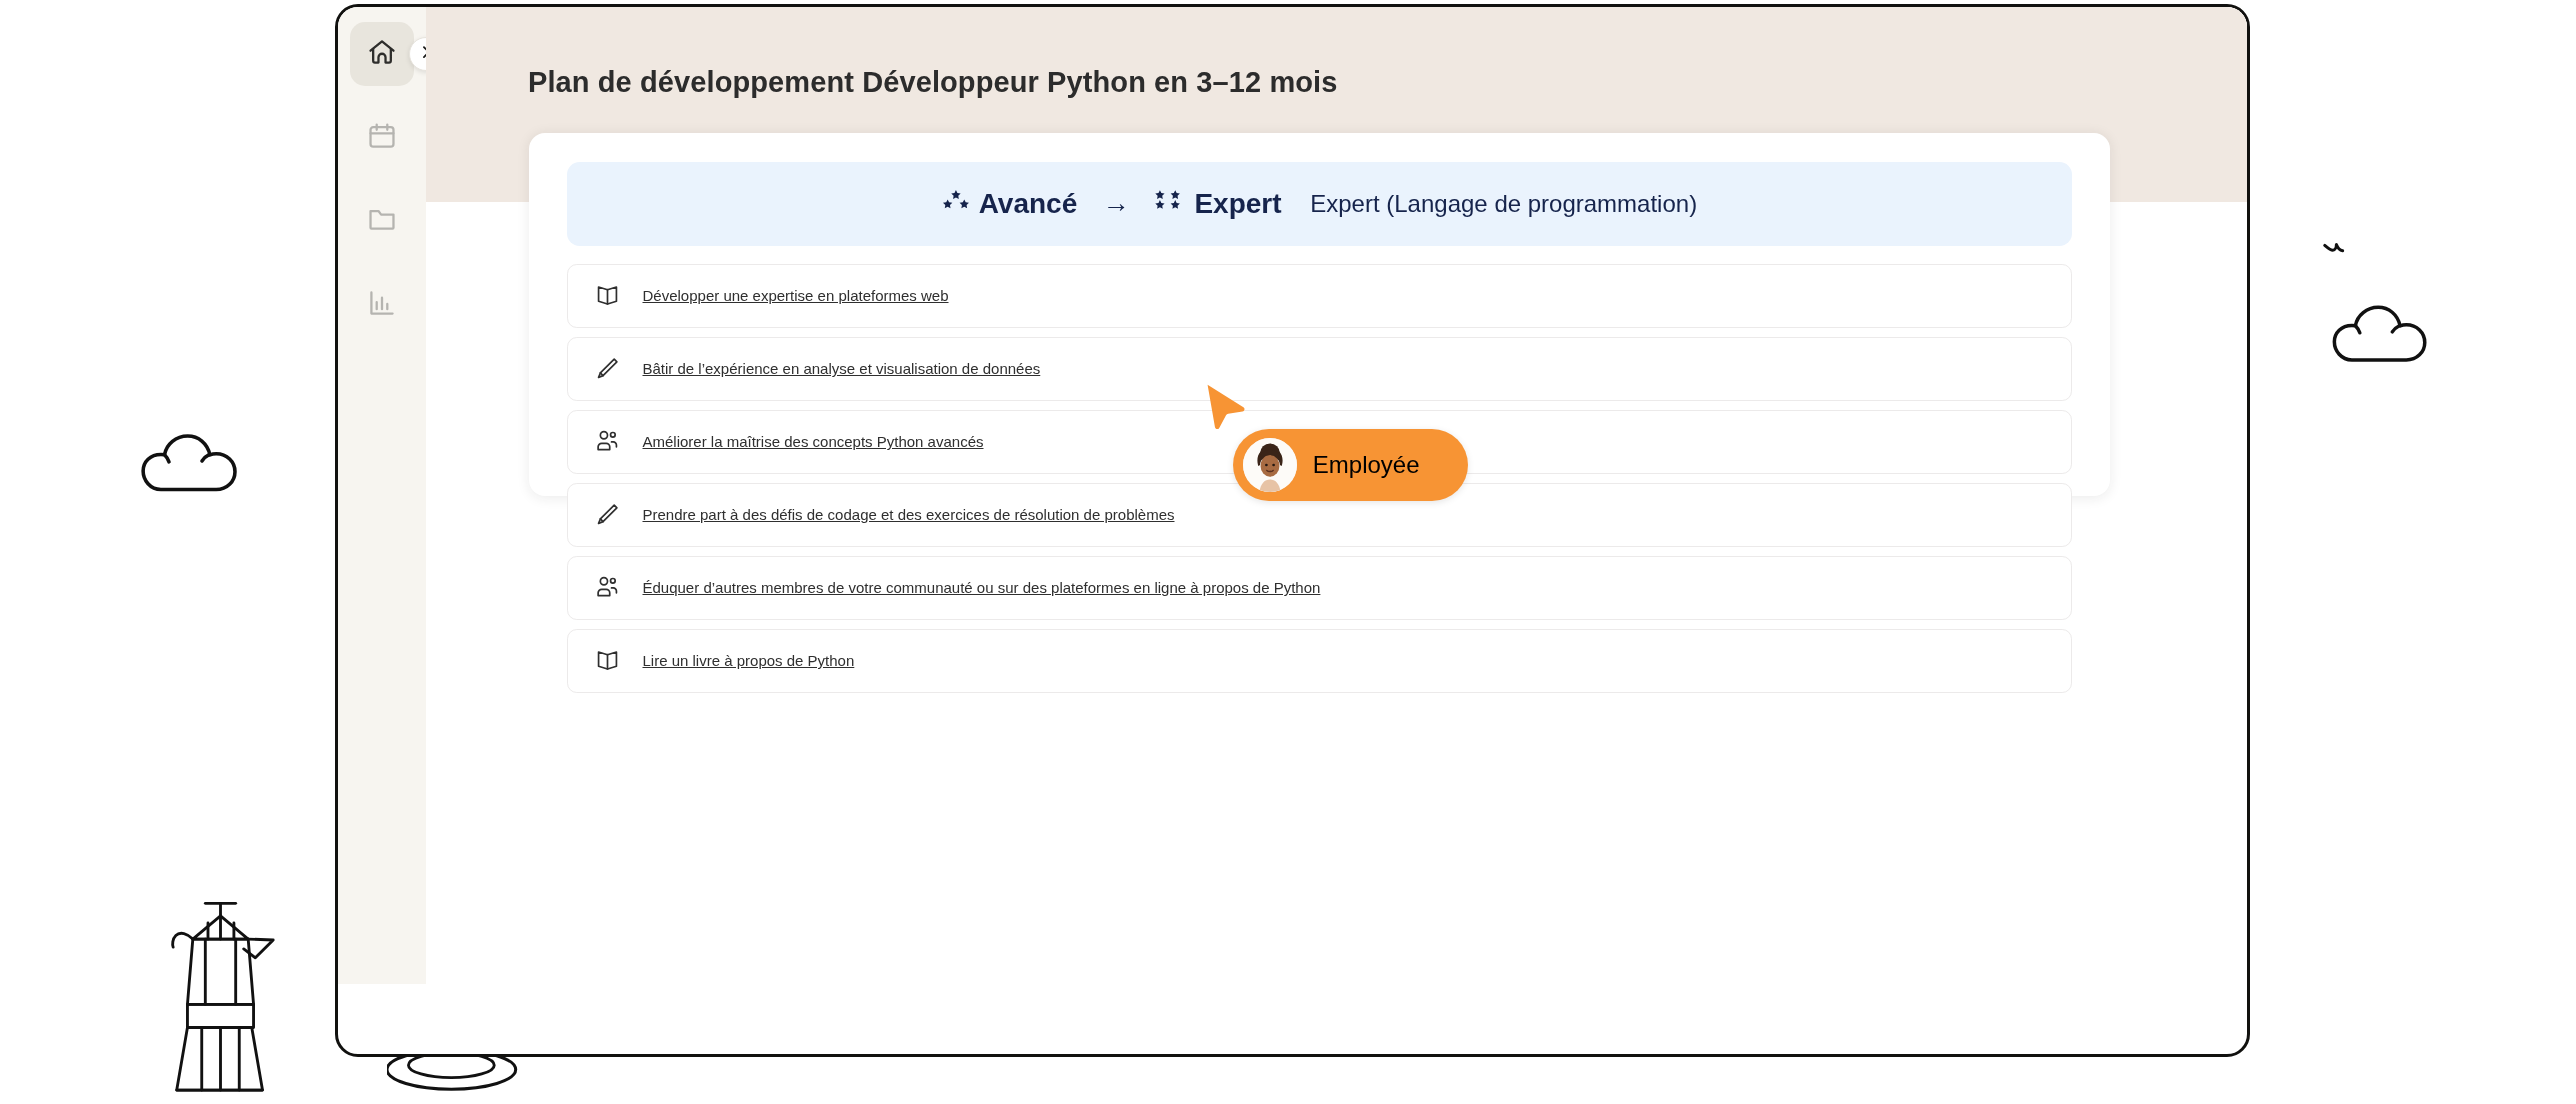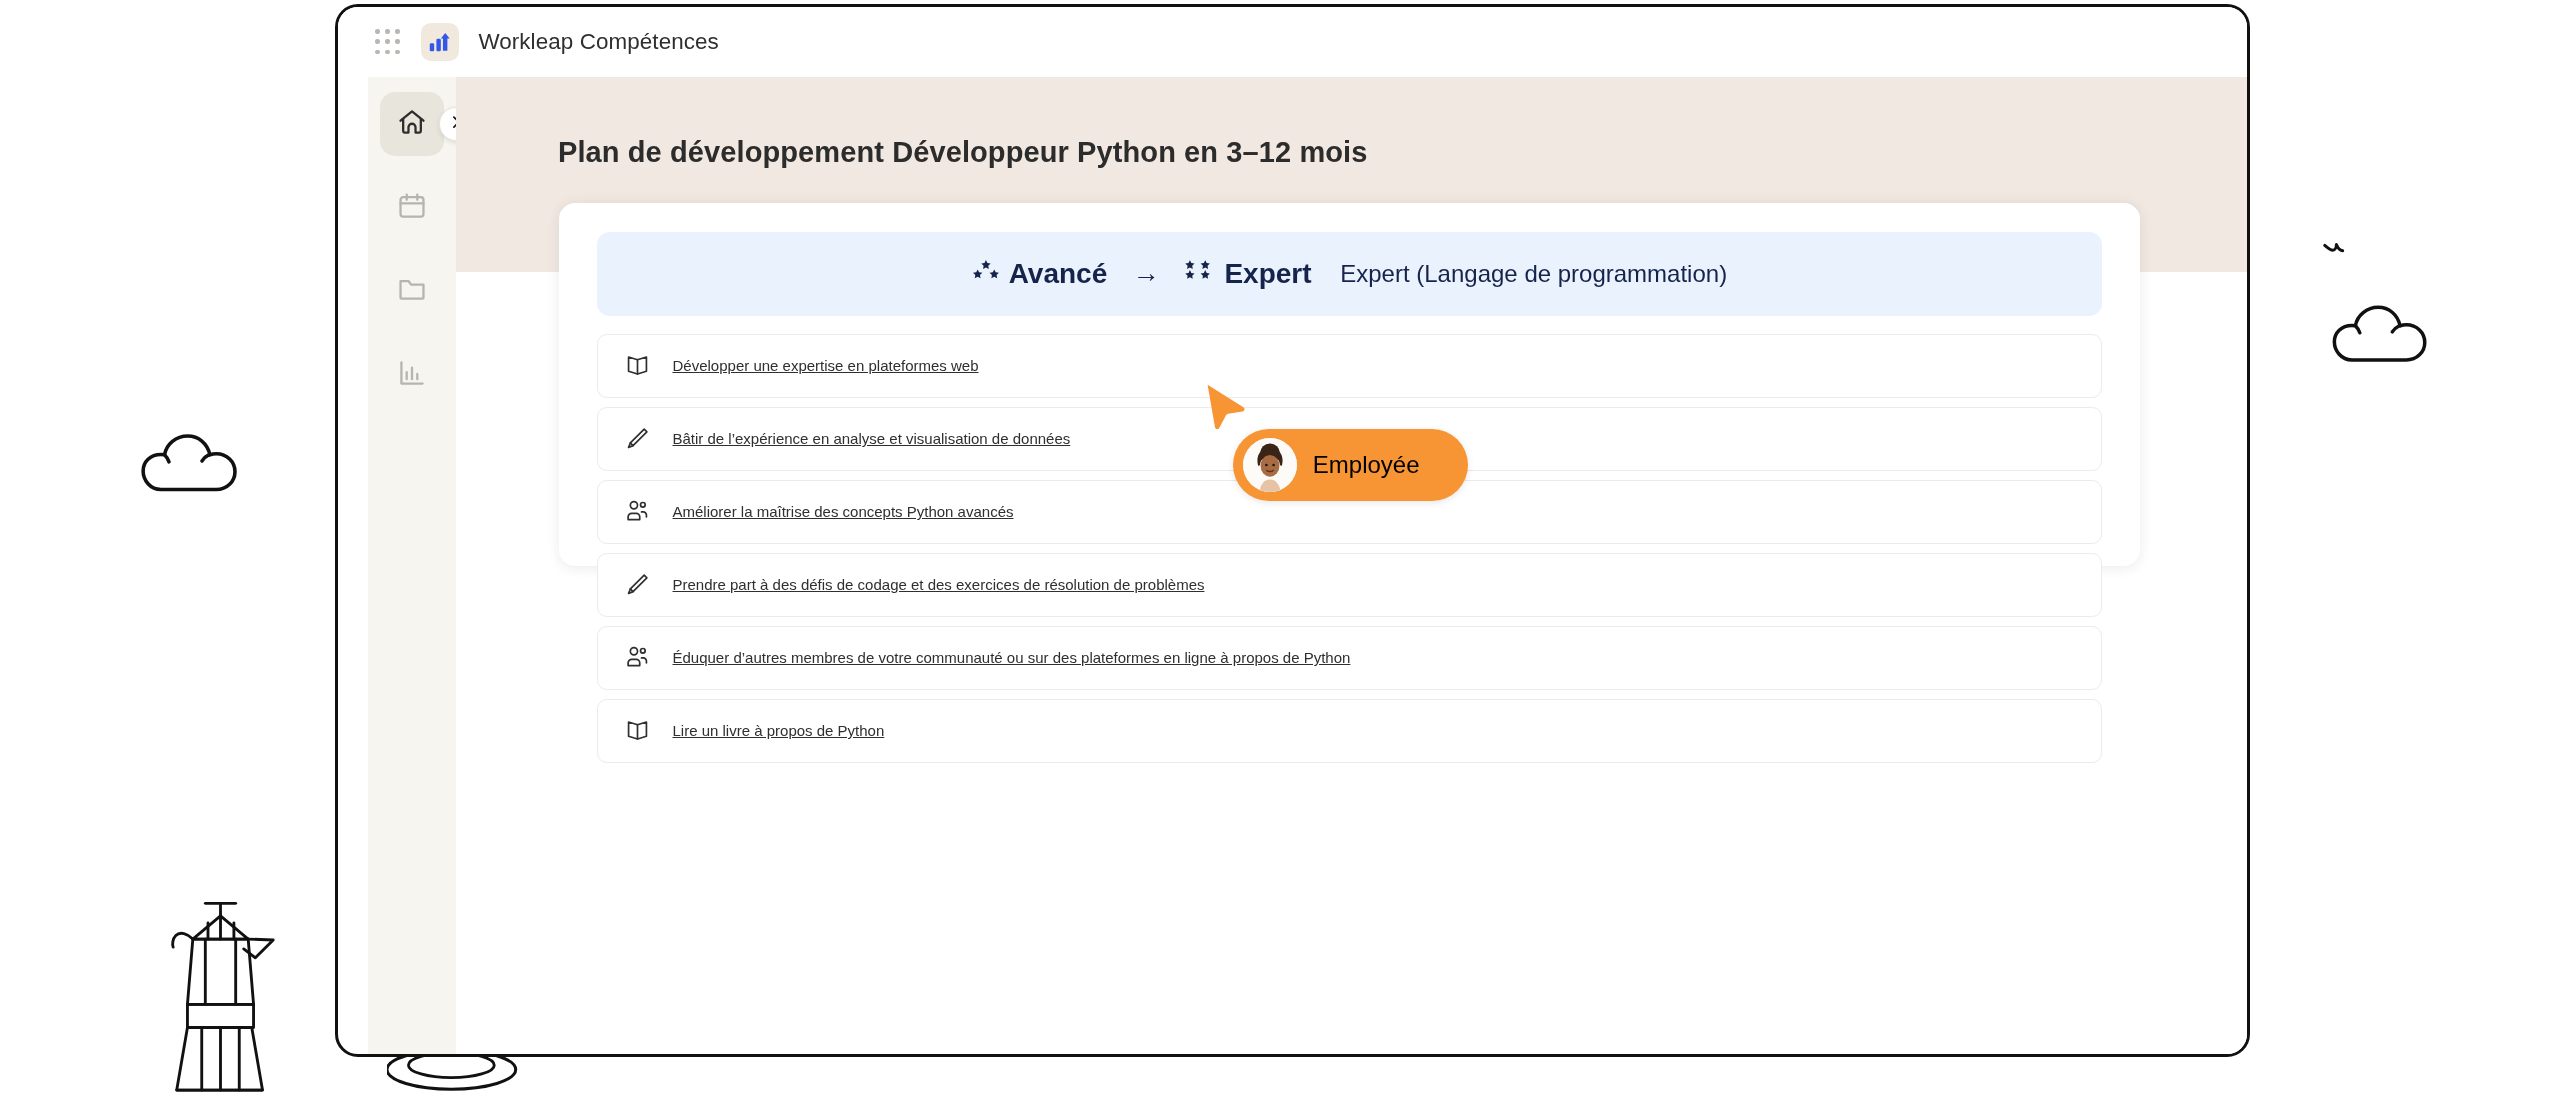--- a/index.html
+++ b/index.html
@@ -42,21 +42,21 @@
     grid-template-columns: repeat(3, 1fr); grid-template-rows: repeat(3, 1fr);
     gap: 3.6px; align-content: center; justify-items: center; align-items: center; }
   .grid-dots i { width: 4.5px; height: 4.5px; border-radius: 50%; background: #b9b6b1; display: block; }
   .app-logo {
     width: 38px; height: 38px; border-radius: 9.8px; background: #f2e9de;
     display: flex; align-items: center; justify-content: center;
   }
   .app-title { font-size: 22.4px; color: #2f2f2f; letter-spacing: 0.1px; }
 
   
-  .body-row { display: flex; height: calc(100% - 70px); margin-left: 30px; }
+  .body-row { display: flex; height: calc(100% - 70px); }
 
   .railbar {
     width: 88px; background: #f7f5f0; flex: 0 0 88px;
     padding-top: 15px; position: relative;
   }
   .rail-item {
     width: 64px; height: 64px; margin: 0 auto 19.7px auto;
     border-radius: 15px;
     display: flex; align-items: center; justify-content: center;
   }
@@ -179,41 +179,20 @@
       <path d="M26 100c10-10 28-14 46-14s36 4 46 14" stroke="#1d3df0" stroke-width="3.2" fill="none"></path>
       <path d="M126 100c16-3 28 4 28 14s-12 17-28 14" stroke="#111" stroke-width="3.4" fill="#fff"></path>
       <path d="M132 108c9-1 15 3 15 7s-6 8-15 7" stroke="#111" stroke-width="3" fill="#fff"></path>
       <ellipse cx="72" cy="165" rx="72" ry="22" stroke="#111" stroke-width="3.4" fill="#fff"></ellipse>
       <ellipse cx="72" cy="160" rx="48" ry="14" stroke="#111" stroke-width="3.2" fill="#fff"></ellipse>
     </svg>
   </div>
 
   <div class="window">
 
-    <div class="topbar">
-      <div class="grid-dots">
-        <i></i>
-          <i></i>
-          <i></i>
-          <i></i>
-          <i></i>
-          <i></i>
-          <i></i>
-          <i></i>
-          <i></i>
-      </div>
-      <div class="app-logo">
-        <svg width="23" height="23" viewBox="0 0 26 26" fill="none">
-          <rect x="2" y="15" width="5" height="9" rx="1.4" fill="#3358e8"></rect>
-          <rect x="9.5" y="10" width="5" height="14" rx="1.4" fill="#3358e8"></rect>
-          <path d="M19.5 3.5l5 6h-2.6v14h-5v-14H14.5l5-6z" fill="#3358e8"></path>
-        </svg>
-      </div>
-      <div class="app-title">Workleap Compétences</div>
-    </div>
 
     <div class="body-row">
 
       <div class="railbar">
         <div class="rail-item active">
           <span>
             <svg width="30" height="30" viewBox="0 0 34 34" fill="none" stroke="#2e2e2c" stroke-width="2.6" stroke-linejoin="round" stroke-linecap="round">
               <path d="M4 15.5 17 5l13 10.5"></path>
               <path d="M7 14v13a2 2 0 002 2h4v-6a4 4 0 018 0v6h4a2 2 0 002-2V14"></path>
             </svg>

